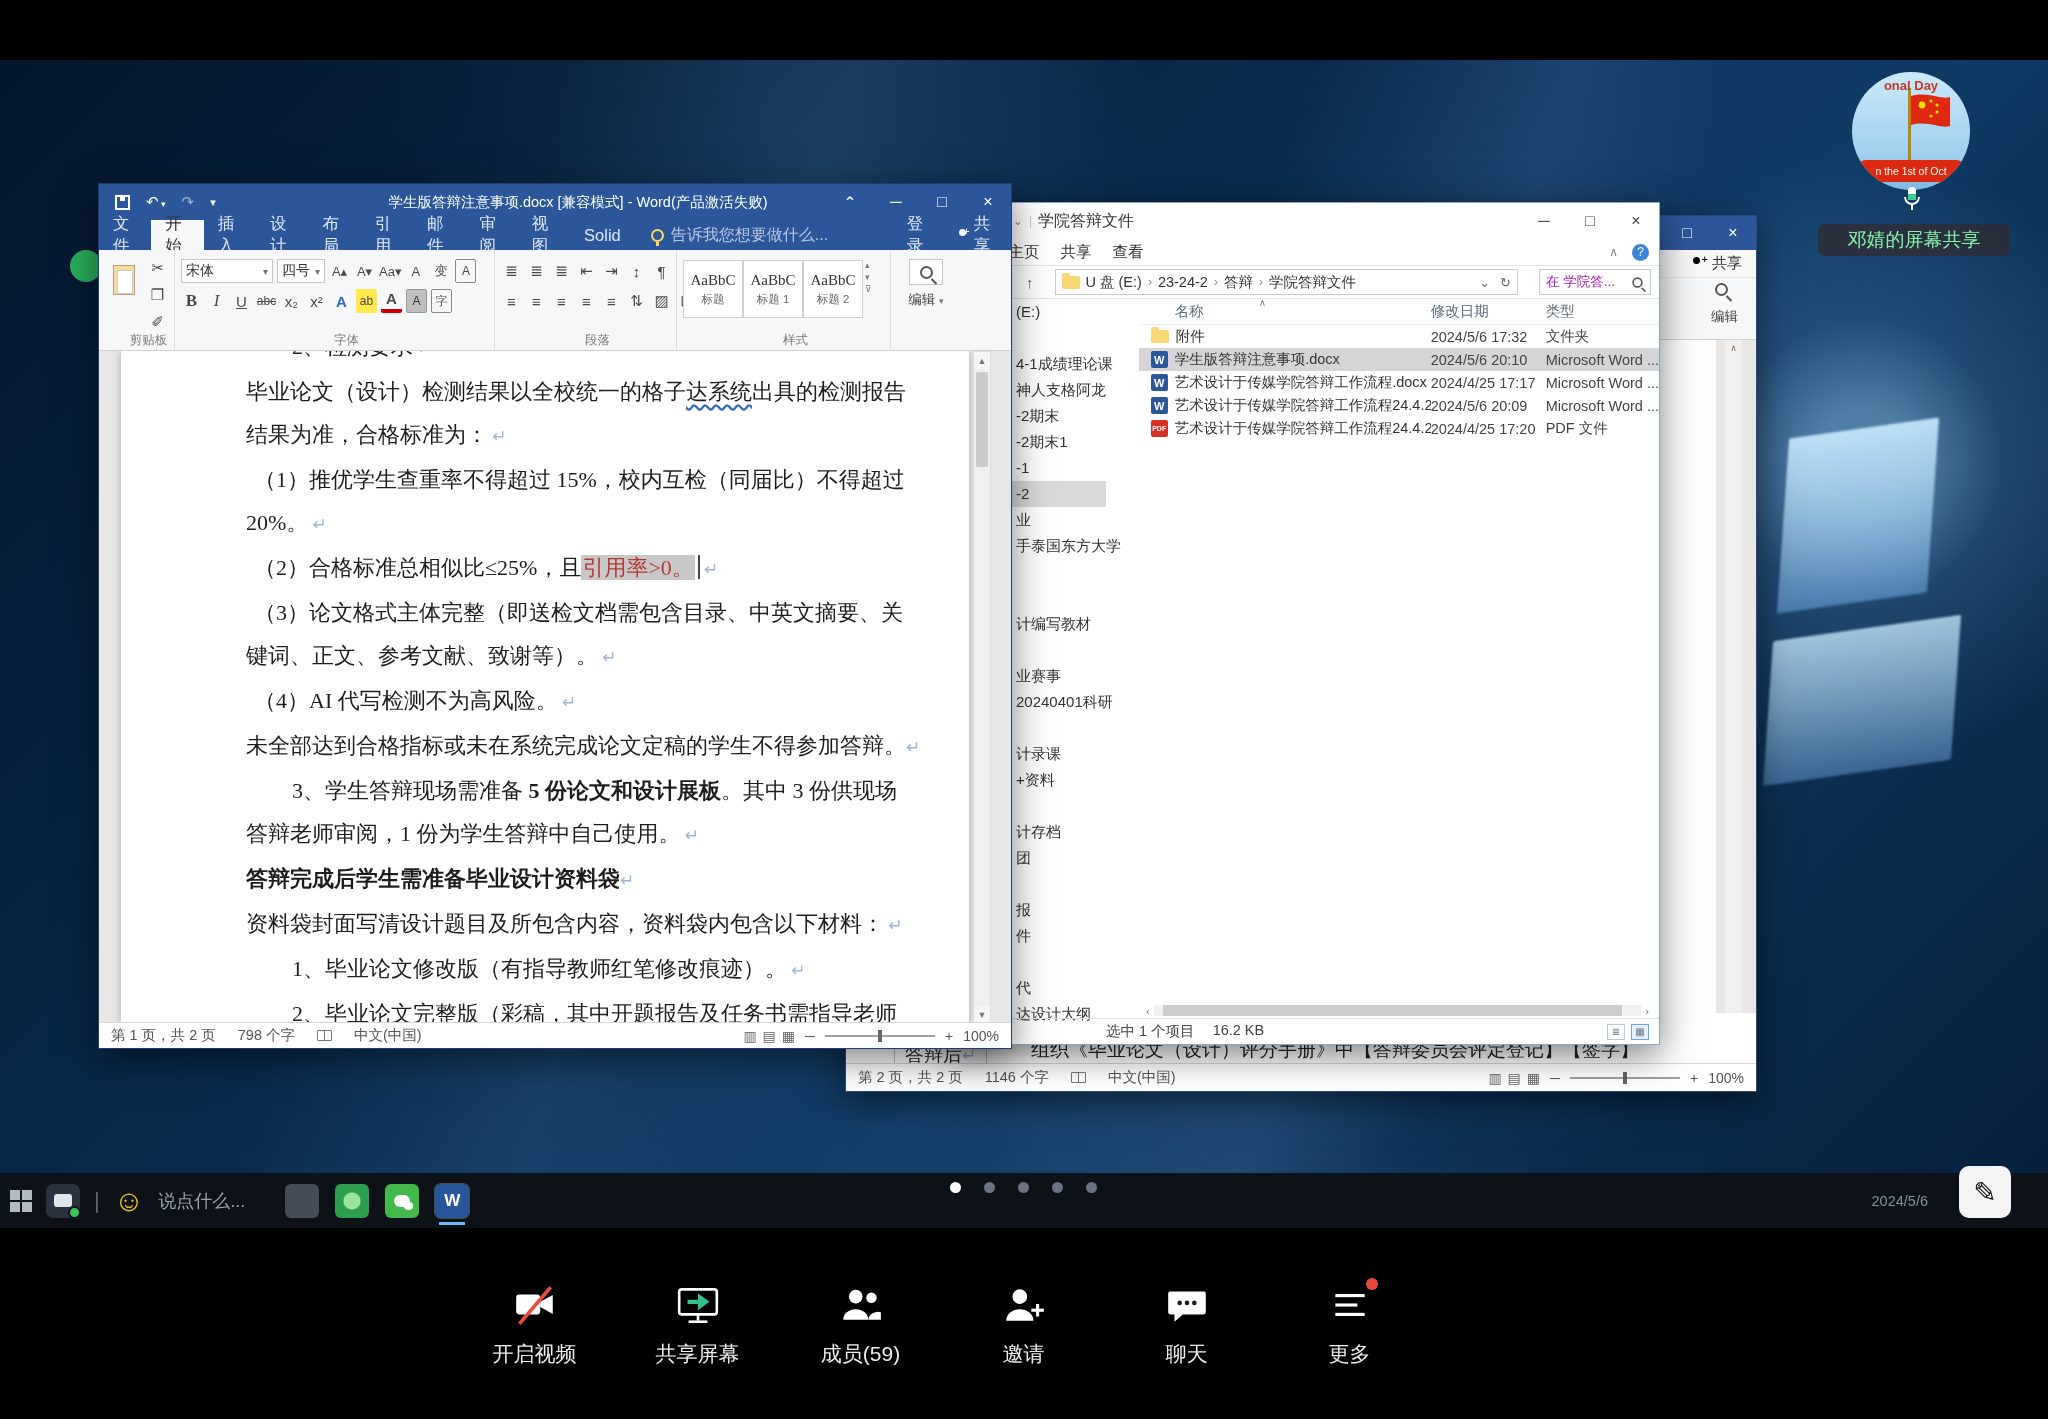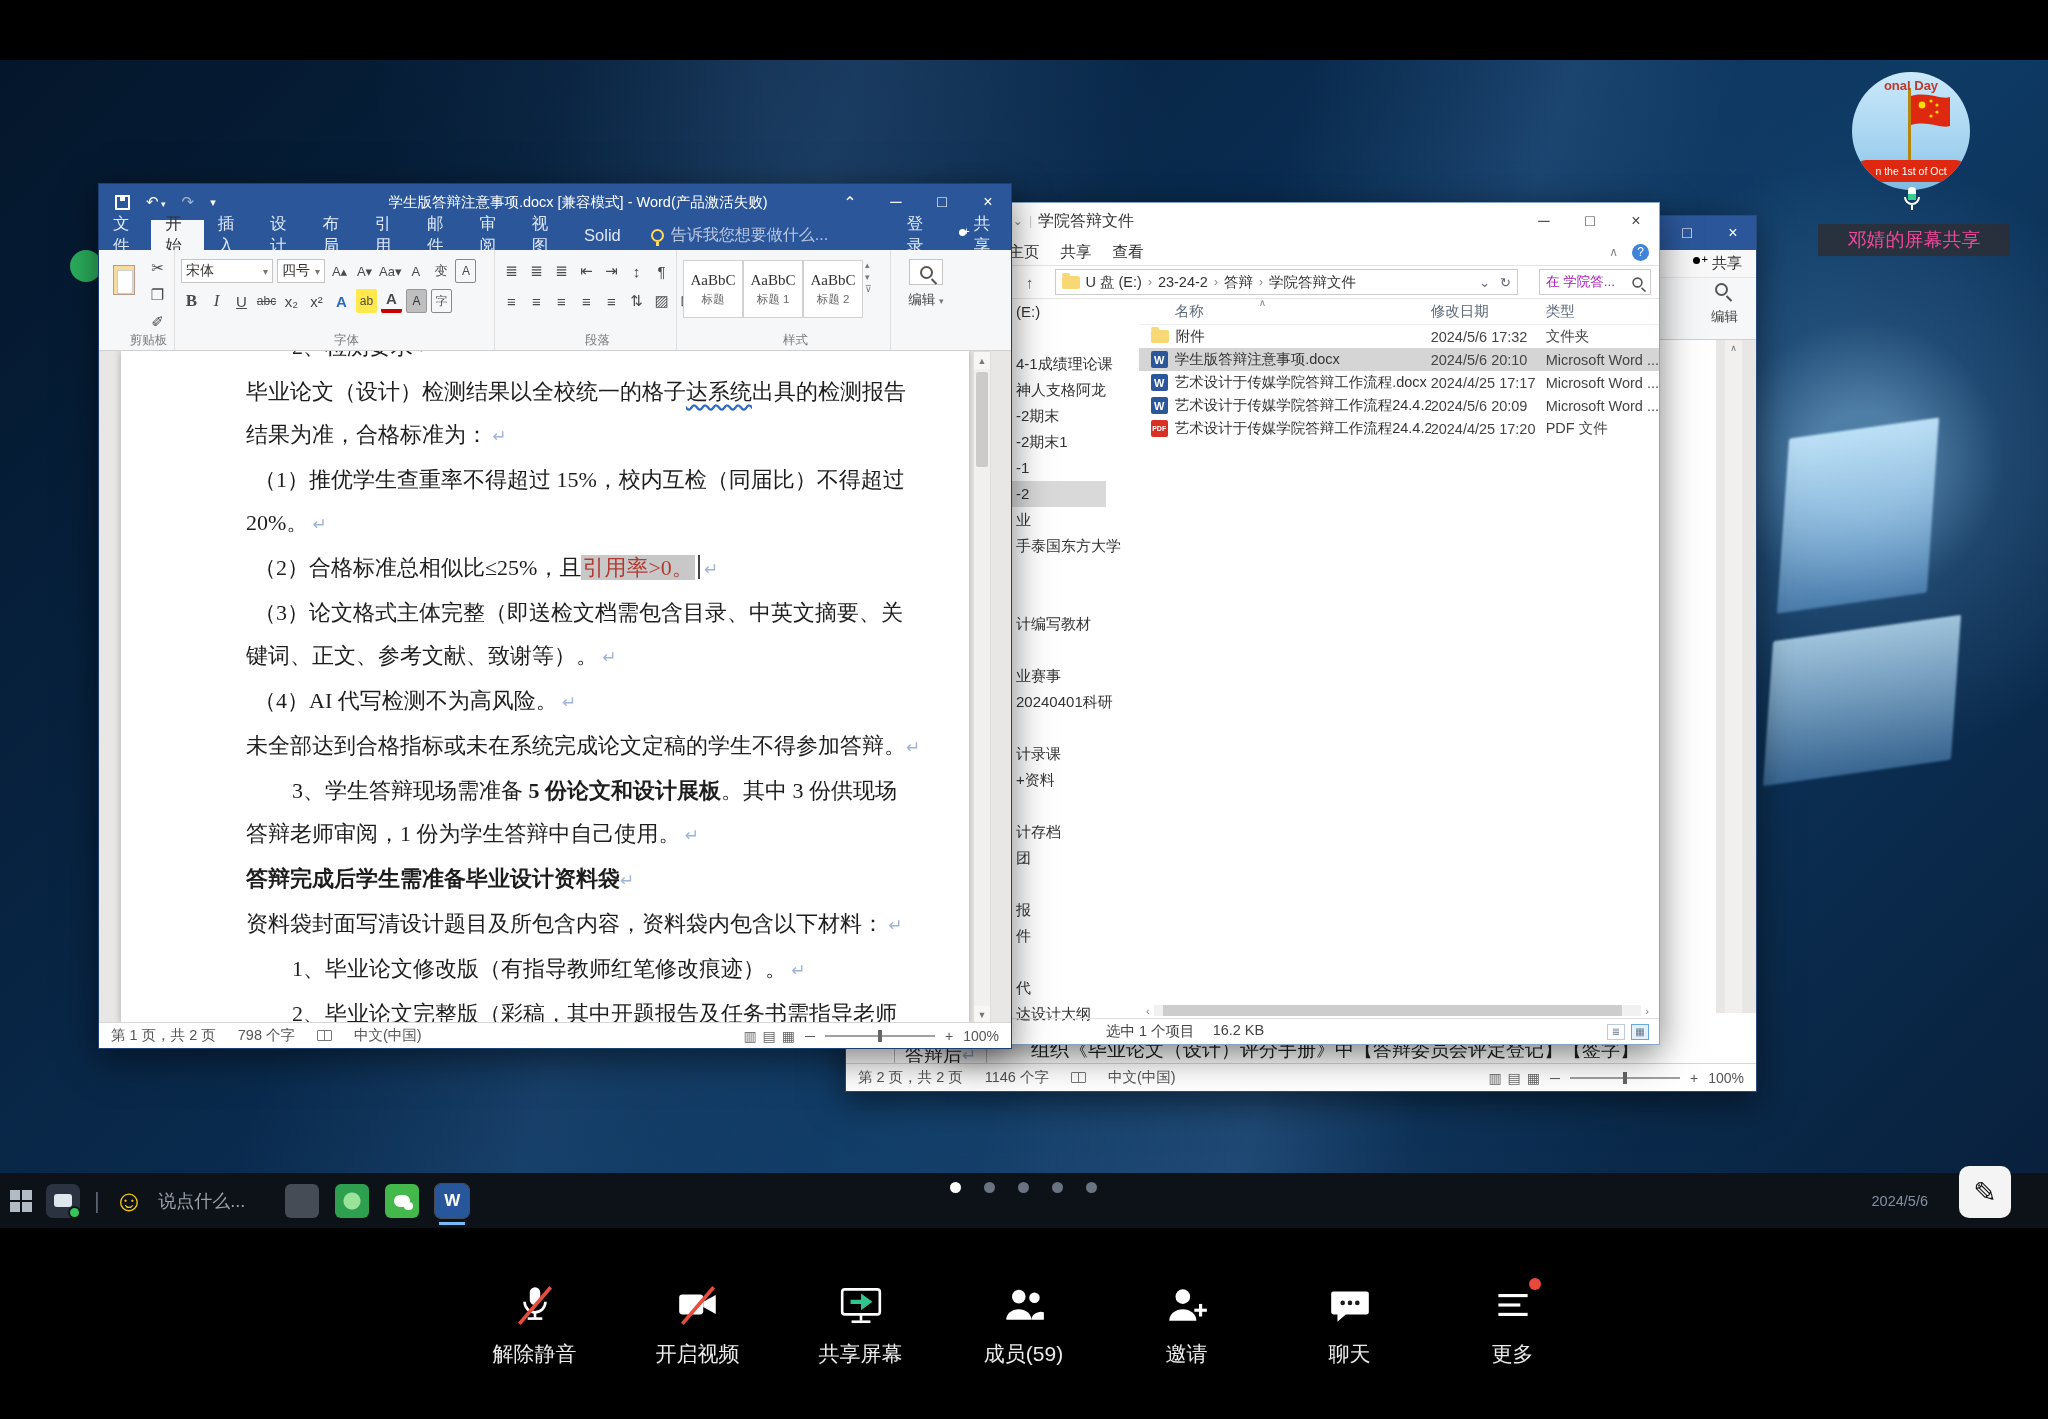--- a/index.html
+++ b/index.html
@@ -216,21 +216,21 @@
   .badge{position:absolute;top:-4px;left:98px;width:12px;height:12px;border-radius:50%;background:#e8493c}
 
   
   #avatar{position:absolute;left:1852px;top:72px;width:118px;height:118px;border-radius:50%;overflow:hidden;
           background:linear-gradient(#cbe9fa 0%,#9fd0ee 70%,#7fb9e0 100%);z-index:50}
   .av-top{position:absolute;top:6px;width:100%;text-align:center;color:#c0392b;font-size:13px;font-weight:bold}
   .av-ribbon{position:absolute;bottom:8px;left:4px;right:4px;height:22px;background:#de2910;border-radius:10px;
              color:#fff;font-size:10.5px;display:flex;align-items:center;justify-content:center;white-space:nowrap}
   #avatar-mic{position:absolute;left:1898px;top:184px;width:28px;height:30px;z-index:51}
   #presenter{position:absolute;left:1818px;top:224px;width:192px;height:32px;background:rgba(45,45,52,.82);
-             border-radius:0;color:#ec4899;font-size:19px;display:flex;align-items:center;justify-content:center;z-index:50}
+             border-radius:7px;color:#86efac;font-size:19px;display:flex;align-items:center;justify-content:center;z-index:50}
 </style>
 </head>
 <body>
 
 <div id="stage">
 
   <div id="wallpaper">
     <div class="pane" id="paneA"></div>
     <div class="pane" id="paneB"></div>
   </div>
@@ -622,30 +622,20 @@
       <div class="dot"></div>
       <div class="dot"></div>
       <div class="dot"></div>
       <div class="dot"></div>
     </div>
   <div id="pen-btn">✎</div>
 
   <div id="meetbar">
       <div class="mbtn">
         <div><svg viewBox="0 0 44 44">
-            <rect x="17" y="5" width="10" height="17" rx="5" fill="#fff"></rect>
-            <path d="M12 19 a10 10 0 0 0 20 0" fill="none" stroke="#fff" stroke-width="2.5"></path>
-            <line x1="22" y1="29" x2="22" y2="35" stroke="#fff" stroke-width="2.5"></line>
-            <line x1="15" y1="35" x2="29" y2="35" stroke="#fff" stroke-width="2.5"></line>
-            <line x1="7" y1="40" x2="37" y2="5" stroke="#e84c3d" stroke-width="3.5"></line>
-          </svg></div>
-        <div class="mlabel">解除静音</div>
-      </div>
-      <div class="mbtn">
-        <div><svg viewBox="0 0 44 44">
             <rect x="4" y="12" width="23" height="19" rx="3" fill="#fff"></rect>
             <path d="M27 19 L39 12.5 V30.5 L27 24 Z" fill="#fff"></path>
             <line x1="7" y1="40" x2="37" y2="5" stroke="#e84c3d" stroke-width="3.5"></line>
           </svg></div>
         <div class="mlabel">开启视频</div>
       </div>
       <div class="mbtn">
         <div><svg viewBox="0 0 44 44">
             <rect x="4" y="7" width="36" height="24" rx="2.5" fill="none" stroke="#fff" stroke-width="2.5"></rect>
             <path d="M12 17 h10 v-6 l11 8 -11 8 v-6 h-10 Z" fill="#31c48d"></path>

